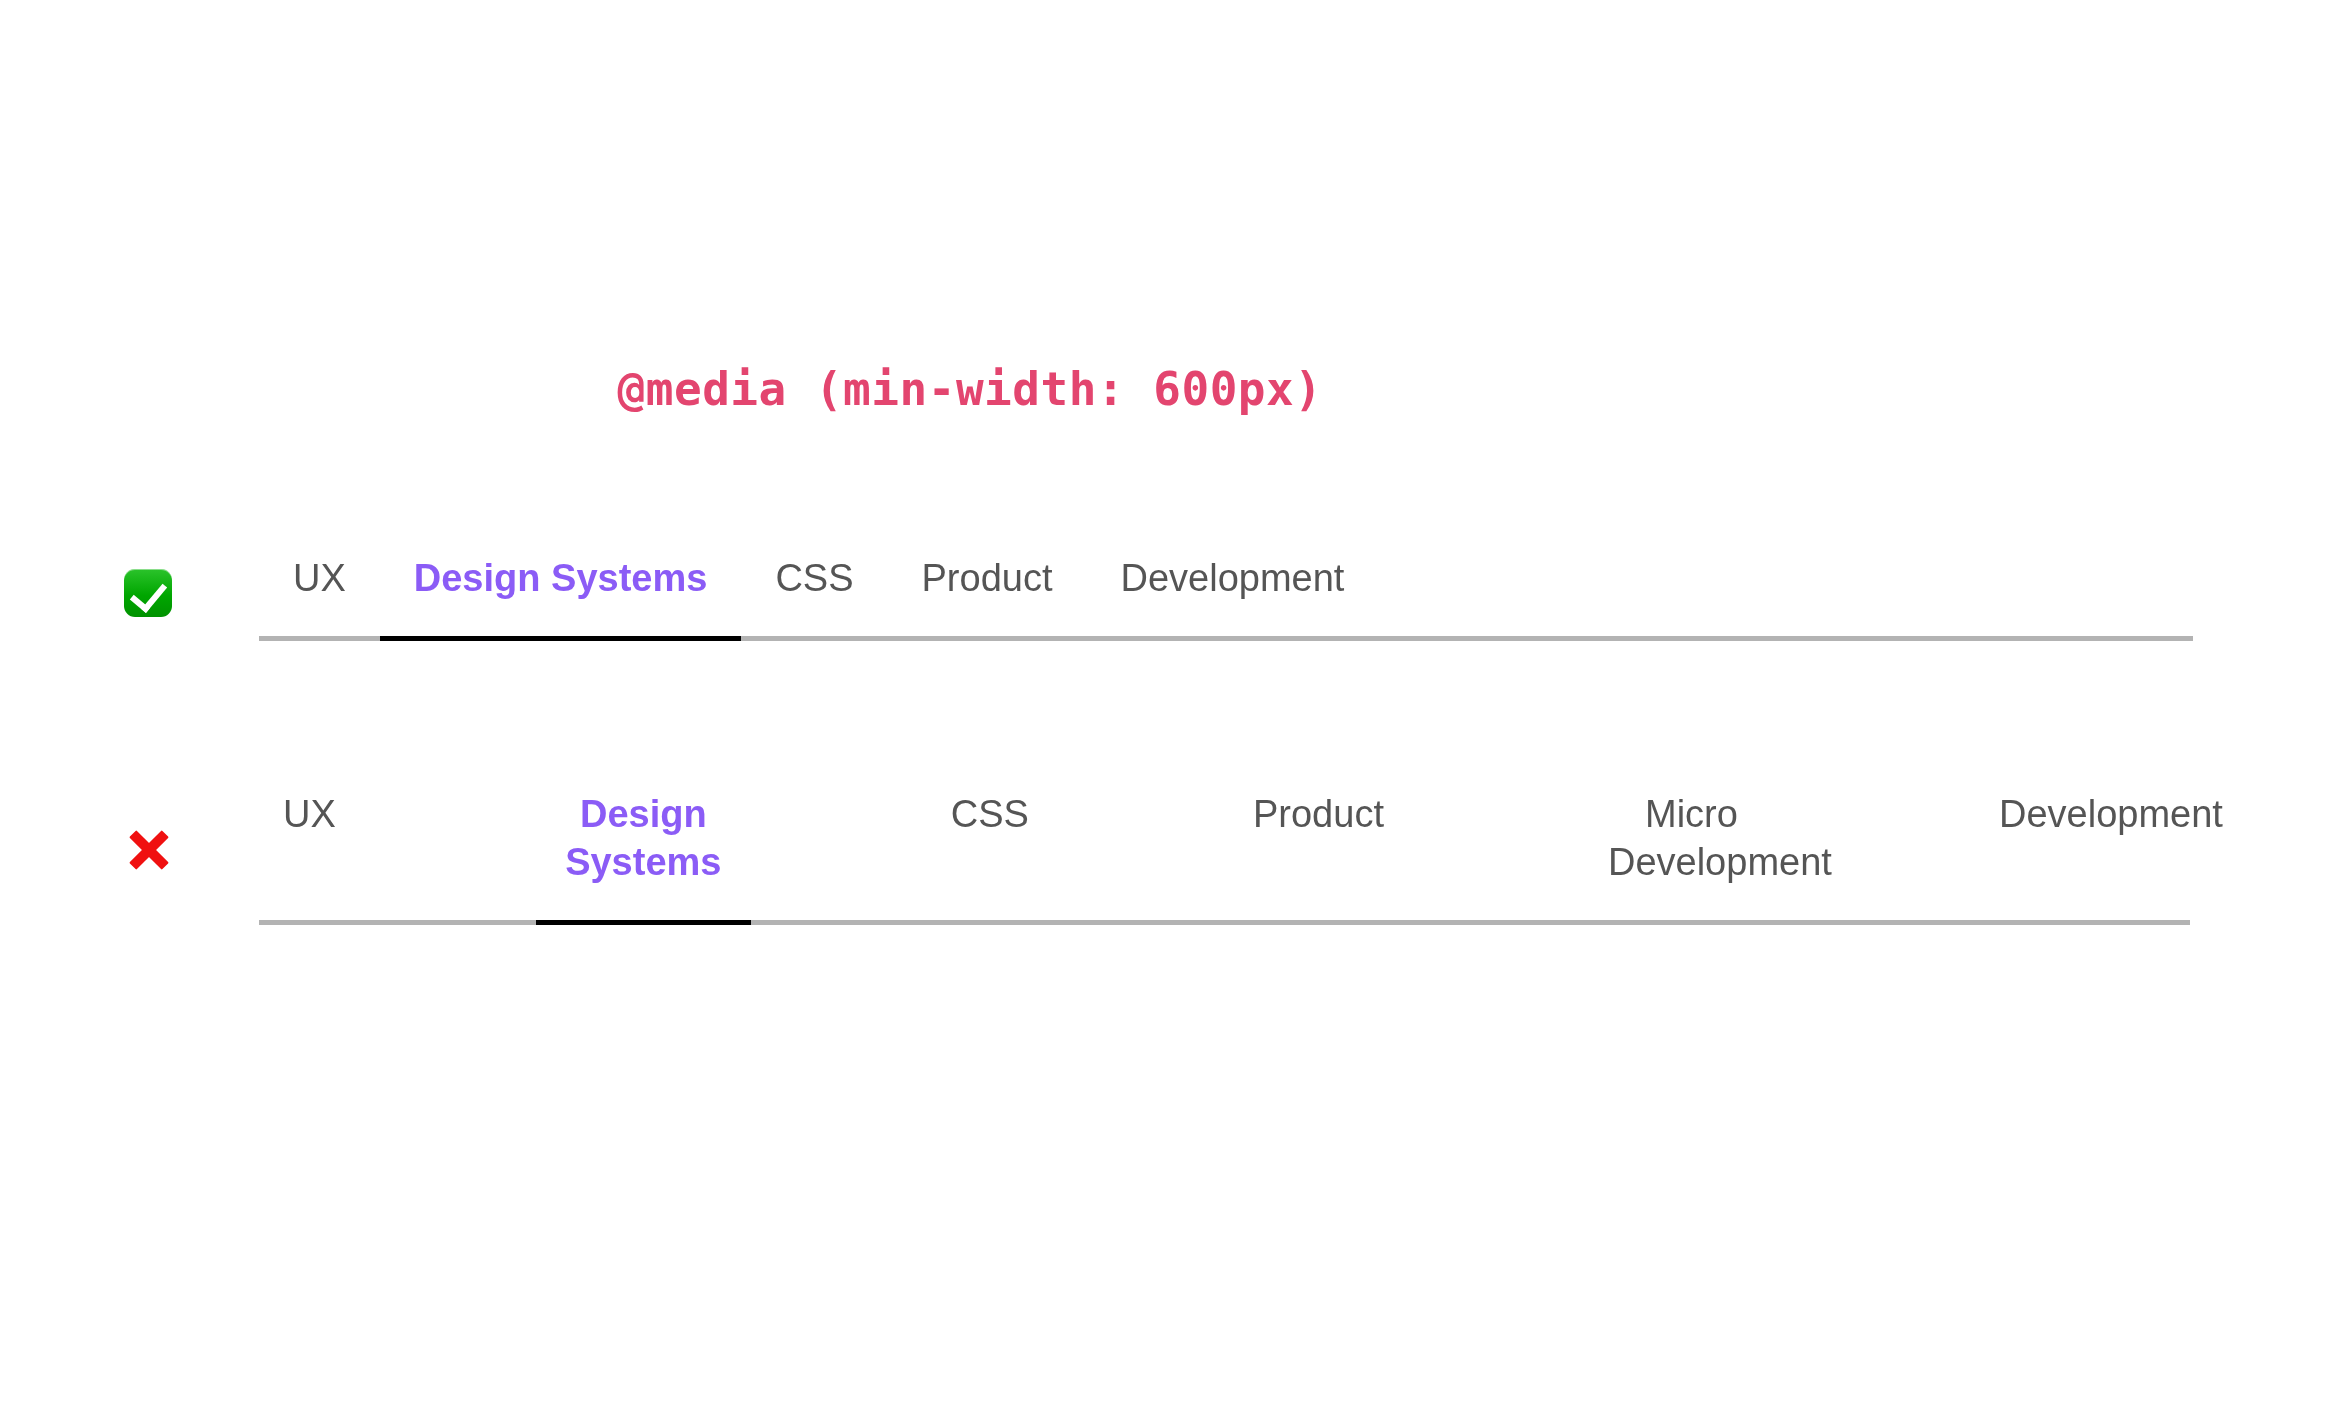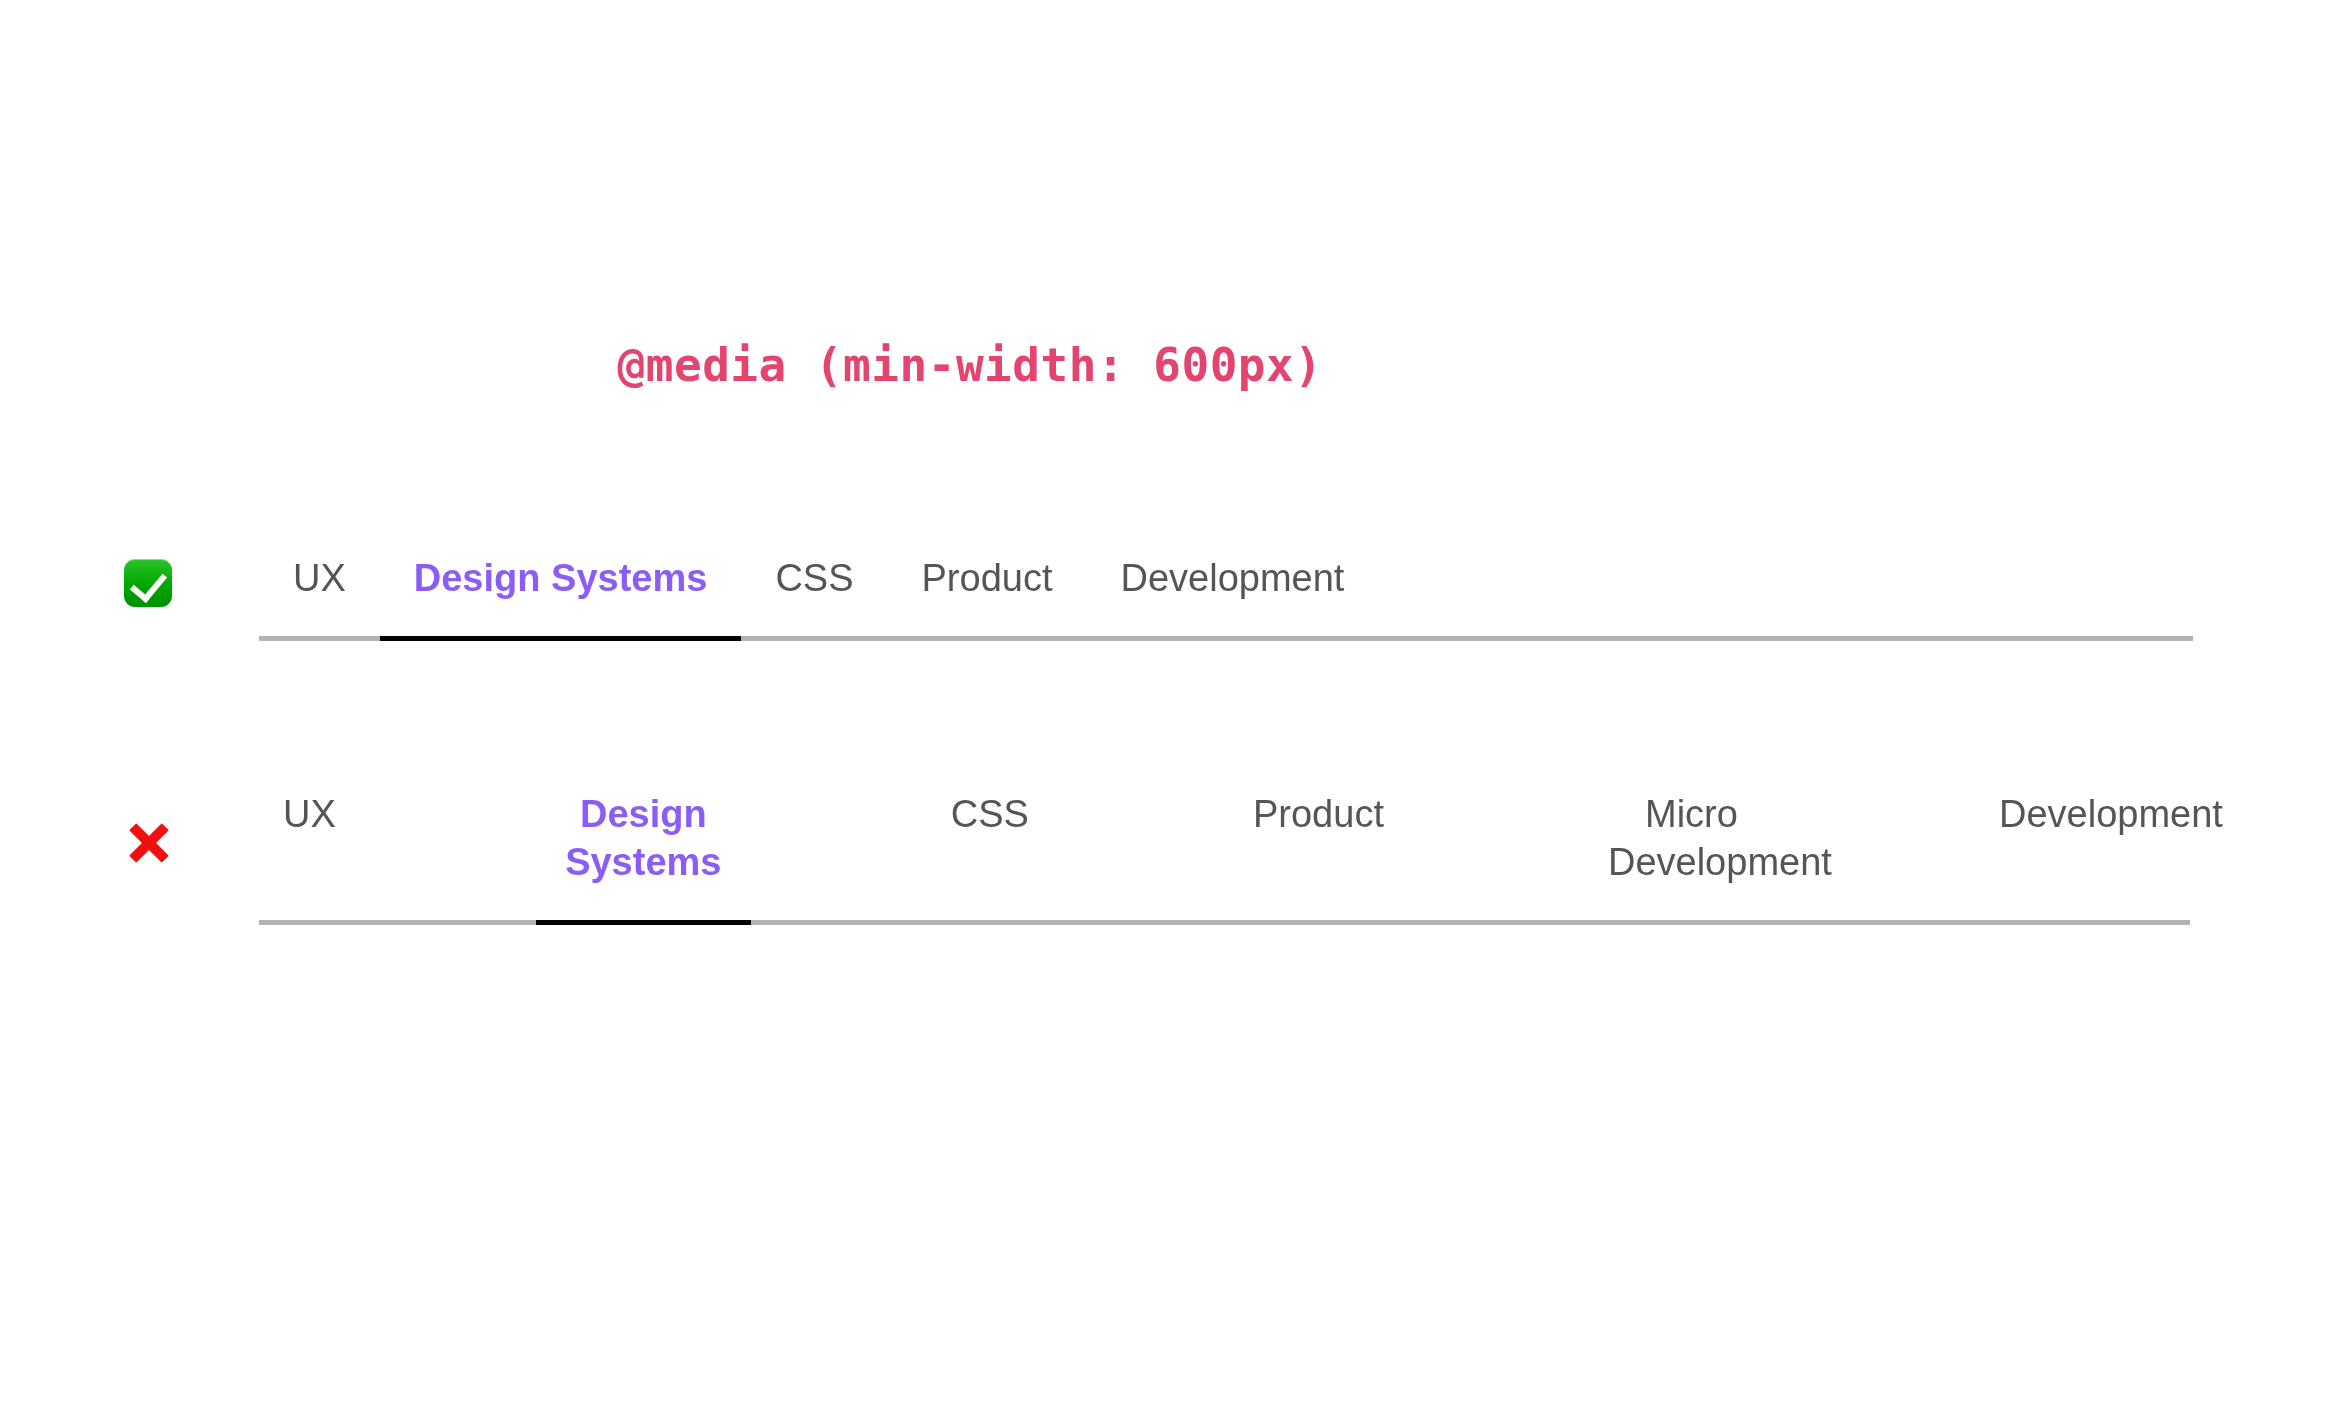--- a/index.html
+++ b/index.html
@@ -19,39 +19,39 @@
 
   .page {
     position: relative;
     width: 2336px;
     height: 1406px;
   }
 
   
   .media-query-title {
     position: absolute;
-    top: 338px;
+    top: 362px;
     left: 0;
     width: 1940px;
     text-align: center;
     font-family: "DejaVu Sans Mono", "Liberation Mono", monospace;
     font-size: 46px;
     font-weight: 700;
     letter-spacing: 0.5px;
     color: #e3456f;
     white-space: pre;
   }
 
   
   .example-row {
     position: absolute;
     left: 0;
     width: 2336px;
     display: flex;
-    align-items: center;
+    align-items: flex-end;
   }
   #row-good { top: 524px; }
   #row-bad  { top: 760px; }
 
   .status-marker {
     width: 259px;
     flex: 0 0 259px;
     display: flex;
     justify-content: flex-start;
     align-items: center;

